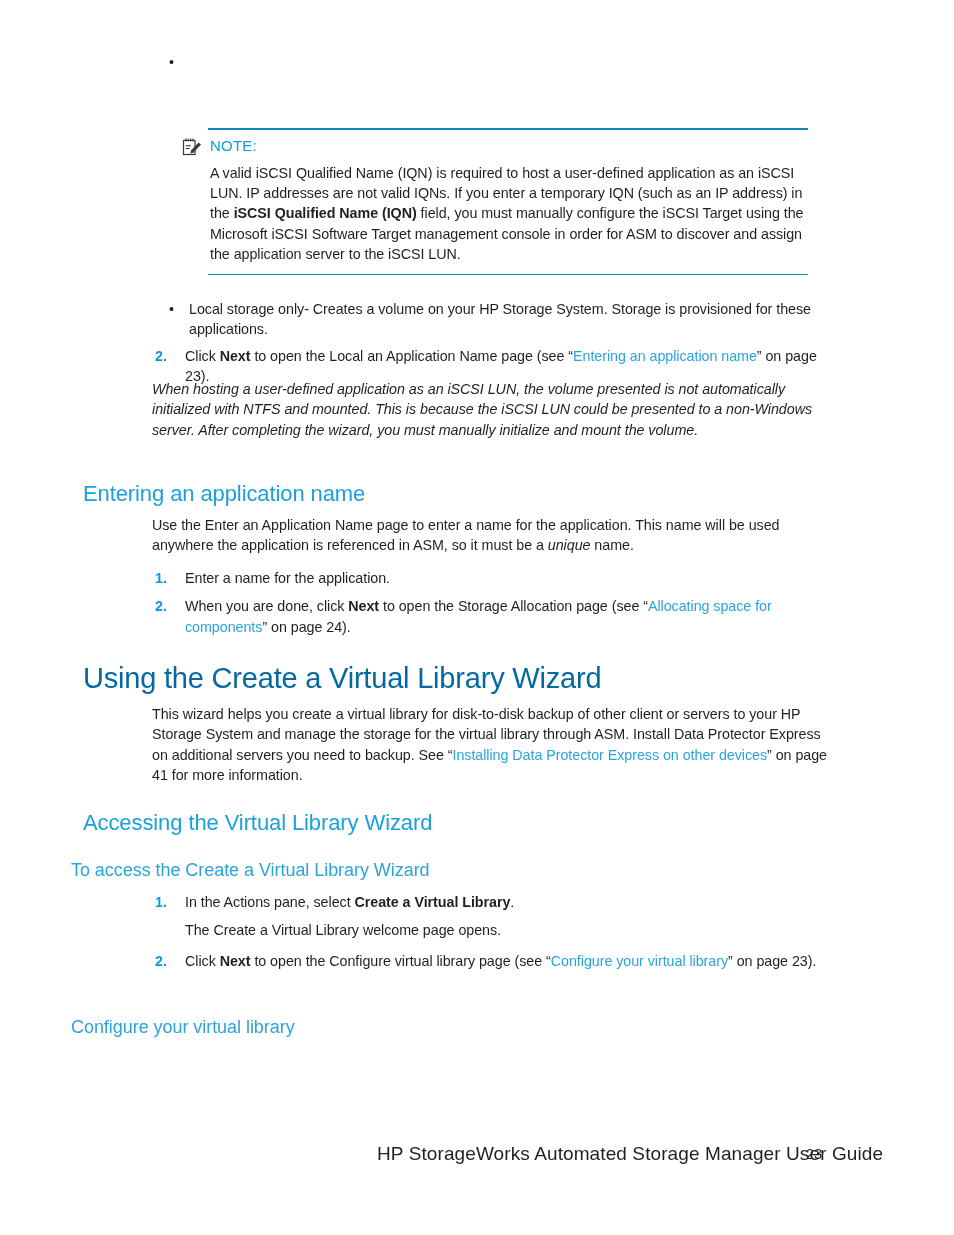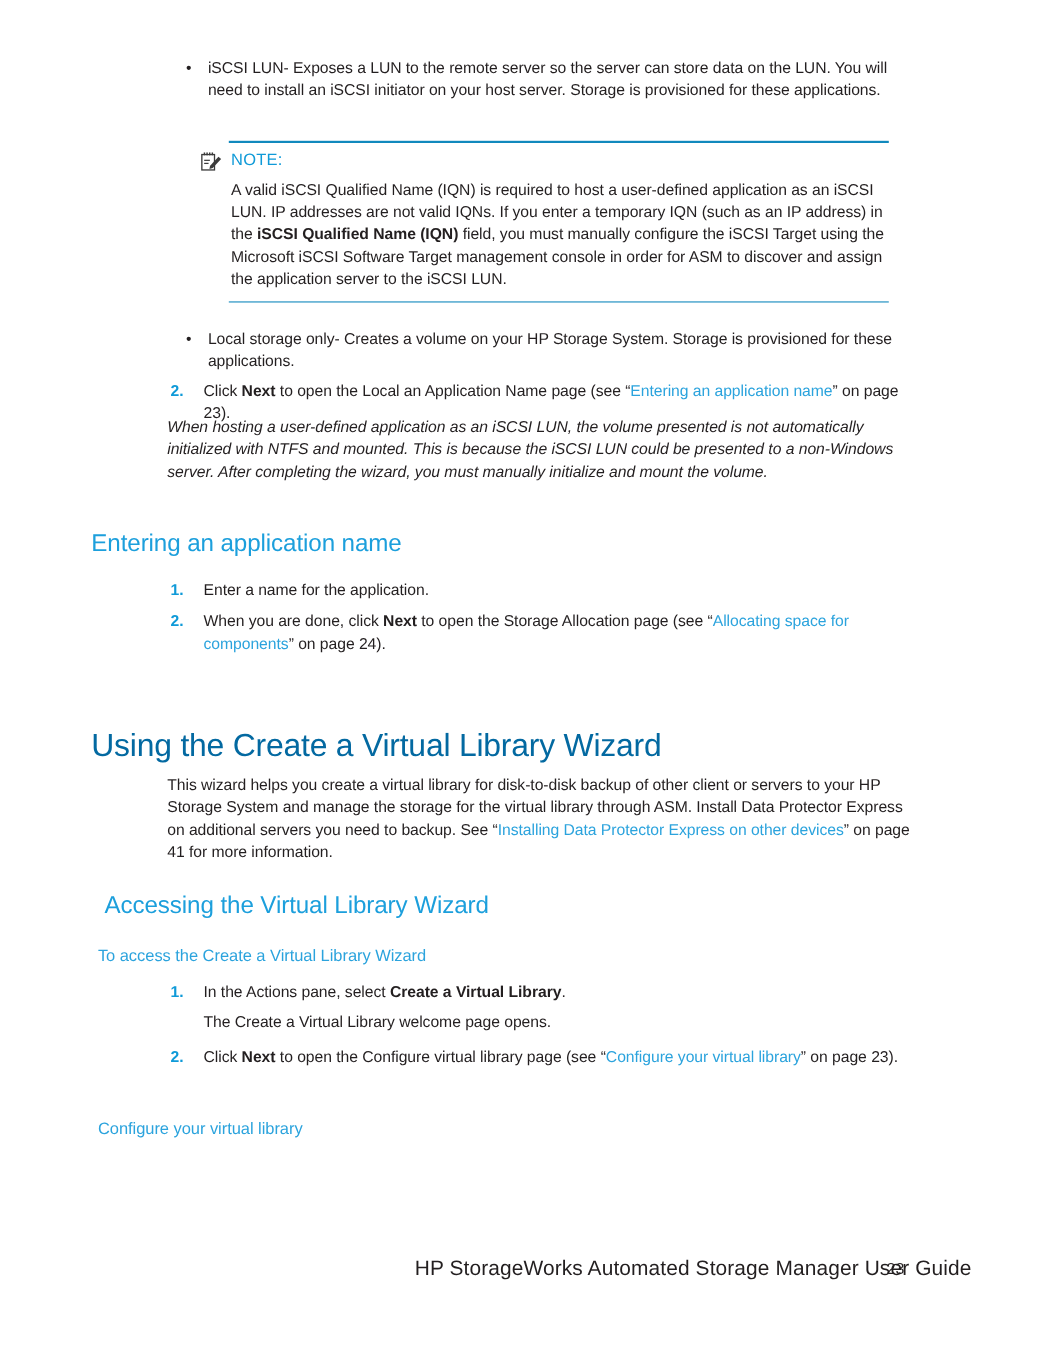--- a/index.html
+++ b/index.html
@@ -131,22 +131,22 @@
     left: 83px;
     font-size: 22px;
     line-height: 26px;
     color: #1c9fdc;
     font-weight: normal;
     letter-spacing: -0.1px;
     white-space: nowrap;
   }
   .h3 {
     position: absolute;
-    left: 89px;
-    font-size: 15px;
+    left: 71px;
+    font-size: 18px;
     line-height: 22px;
     color: #2ba3dd;
     font-weight: normal;
     letter-spacing: -0.05px;
     white-space: nowrap;
   }
 
   
   .footer {
     position: absolute;
@@ -174,21 +174,20 @@
   }
 </style>
 </head>
 <body>
 
 <div class="page">
 
   <div class="body-col" style="top:52px;">
     <div class="bullet-row">
       <span class="dot">•</span>
-      <span class="para">iSCSI LUN- Exposes a LUN to the remote server so the server can store data on the LUN. You will need to install an iSCSI initiator on your host server. Storage is provisioned for these applications.</span>
     </div>
   </div>
 
   <div class="note" style="top:128px;">
     <div class="rule"></div>
     <div class="note-head">
       <span class="note-icon">
         <svg width="20" height="20" viewBox="0 0 20 20" xmlns="http://www.w3.org/2000/svg">
           <rect x="1.5" y="3.5" width="11.5" height="14" fill="#ffffff" stroke="#3a3a3a" stroke-width="1.2"></rect>
           <rect x="3.2" y="1.6" width="1.3" height="2.6" fill="#3a3a3a"></rect>
@@ -222,39 +221,40 @@
     </div>
   </div>
 
   <div class="body-col" style="top:379px;font-style:italic;">
     <div class="para">When hosting a user-defined application as an iSCSI LUN, the volume presented is not automatically initialized with NTFS and mounted. This is because the iSCSI LUN could be presented to a non-Windows server. After completing the wizard, you must manually initialize and mount the volume.</div>
   </div>
 
   <div class="h2" style="top:481px;">Entering an application name</div>
 
   <div class="body-col" style="top:515px;">
+    <div class="para"><span>Use the Enter an Application Name page to enter a name for the application. This name will be used anywhere the application is referenced in ASM, so it must be a </span><span class="i">unique</span><span> name.</span></div>
 
     <div class="num-row" style="margin-top:12px;">
       <span class="num">1.</span>
       <span class="para">Enter a name for the application.</span>
     </div>
 
     <div class="num-row" style="margin-top:8px;">
       <span class="num">2.</span>
       <span class="para"><span>When you are done, click </span><span class="b">Next</span><span> to open the Storage Allocation page (see “</span><span class="xref">Allocating space for components</span><span>” on page 24).</span></span>
     </div>
   </div>
 
   <div class="h1" style="top:661px;">Using the Create a Virtual Library Wizard</div>
 
   <div class="body-col" style="top:704px;">
     <div class="para"><span>This wizard helps you create a virtual library for disk-to-disk backup of other client or servers to your HP Storage System and manage the storage for the virtual library through ASM. Install Data Protector Express on additional servers you need to backup. See “</span><span class="xref">Installing Data Protector Express on other devices</span><span>” on page 41 for more information.</span></div>
   </div>
 
-  <div class="h2" style="top:810px;margin-left:12px;">Accessing the Virtual Library Wizard</div>
+  <div class="h2" style="top:810px;">Accessing the Virtual Library Wizard</div>
 
   <div class="h3" style="top:859px;">To access the Create a Virtual Library Wizard</div>
 
   <div class="body-col" style="top:892px;">
     <div class="num-row">
       <span class="num">1.</span>
       <span class="para"><span>In the Actions pane, select </span><span class="b">Create a Virtual Library</span><span>.</span></span>
     </div>
 
     <div class="num-row" style="margin-top:8px;">

